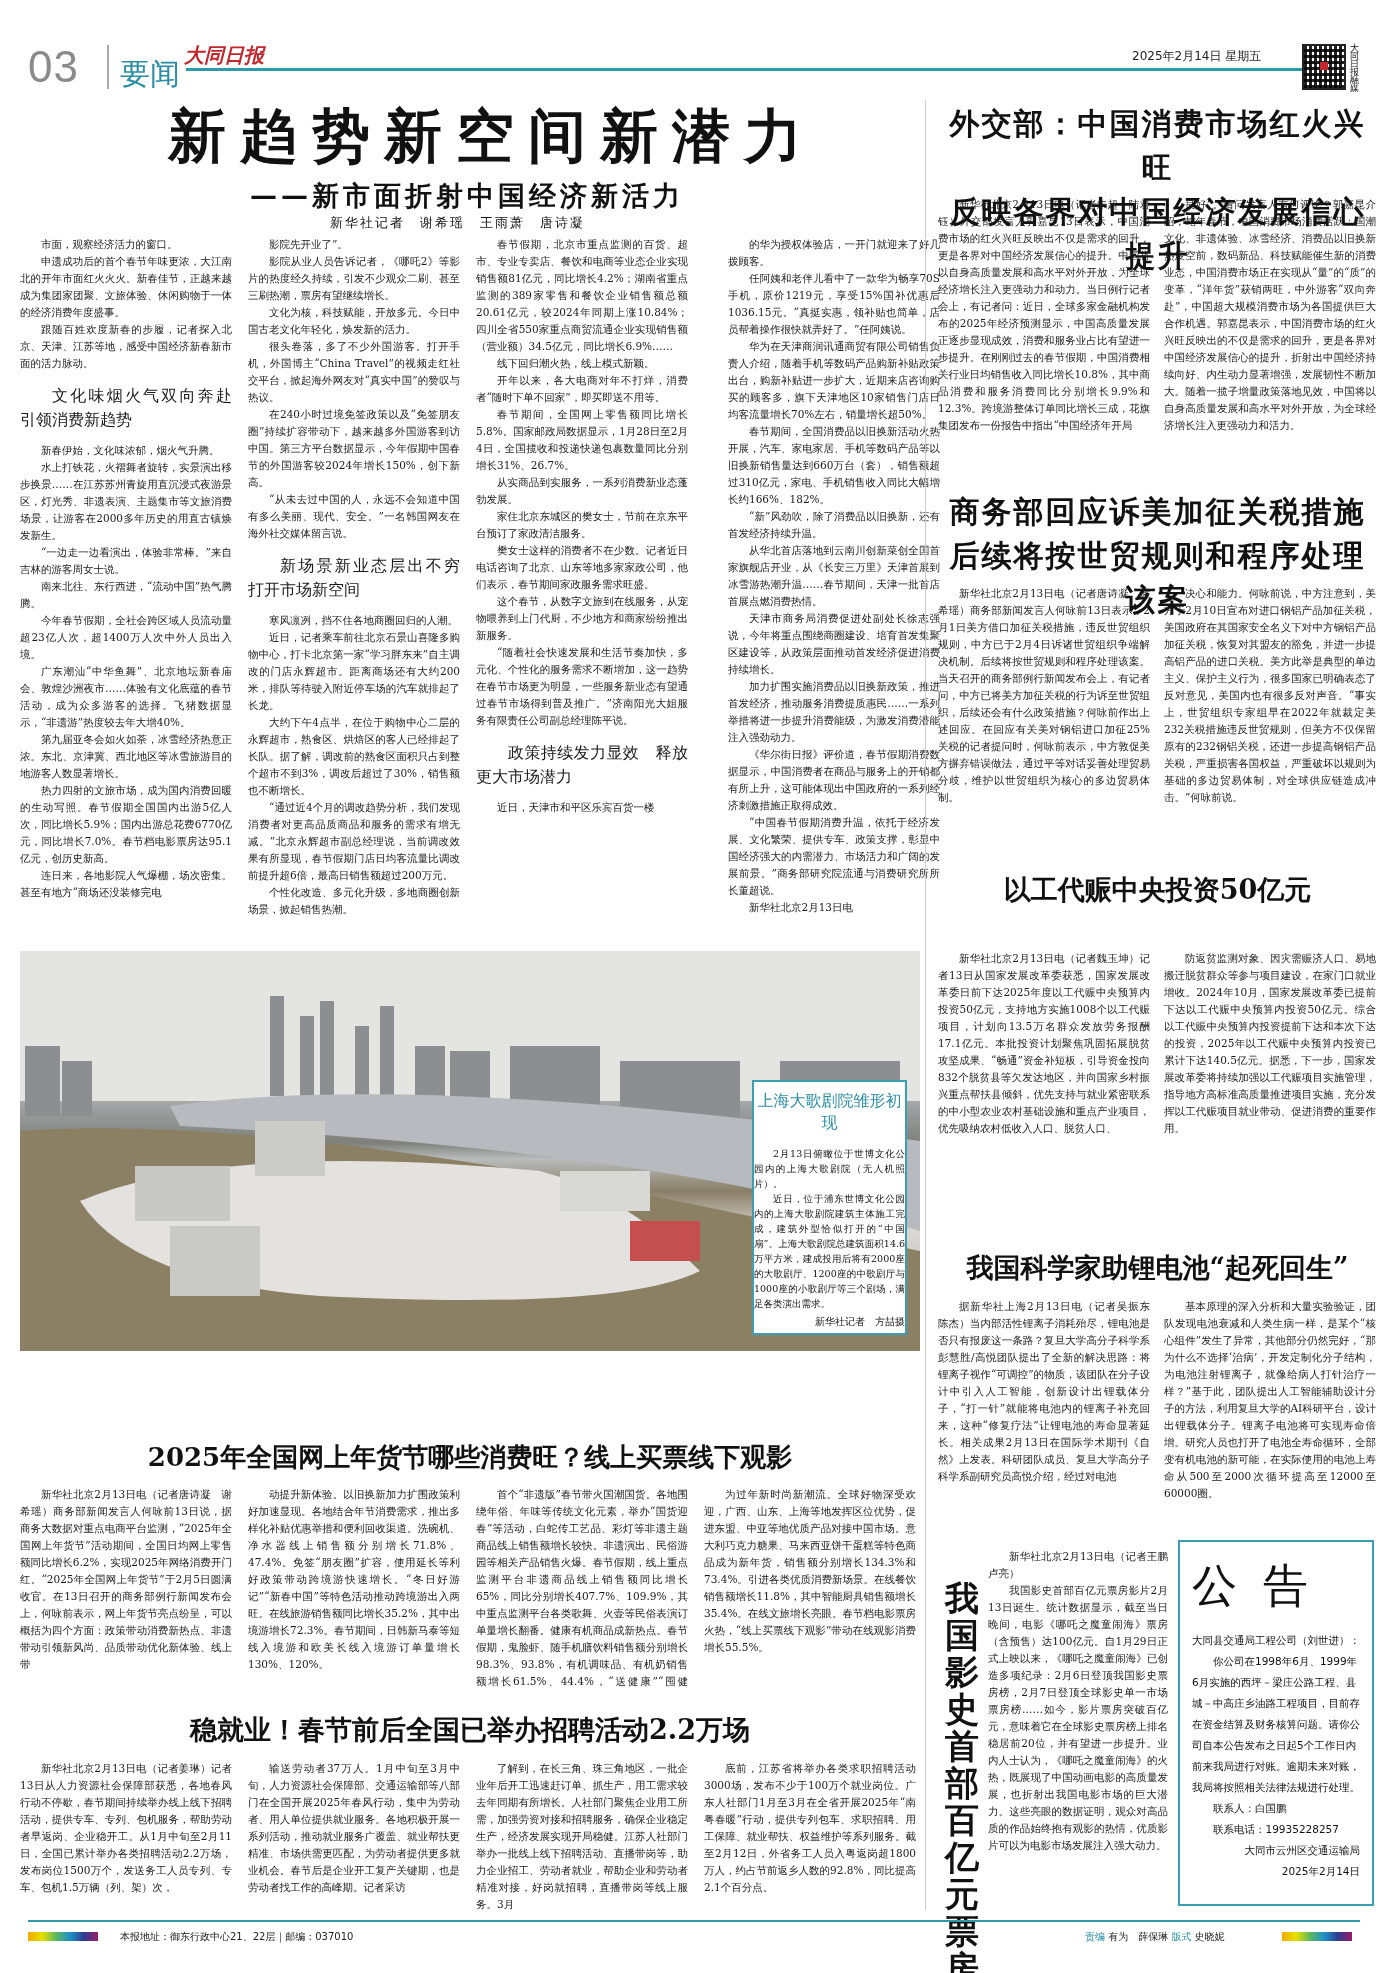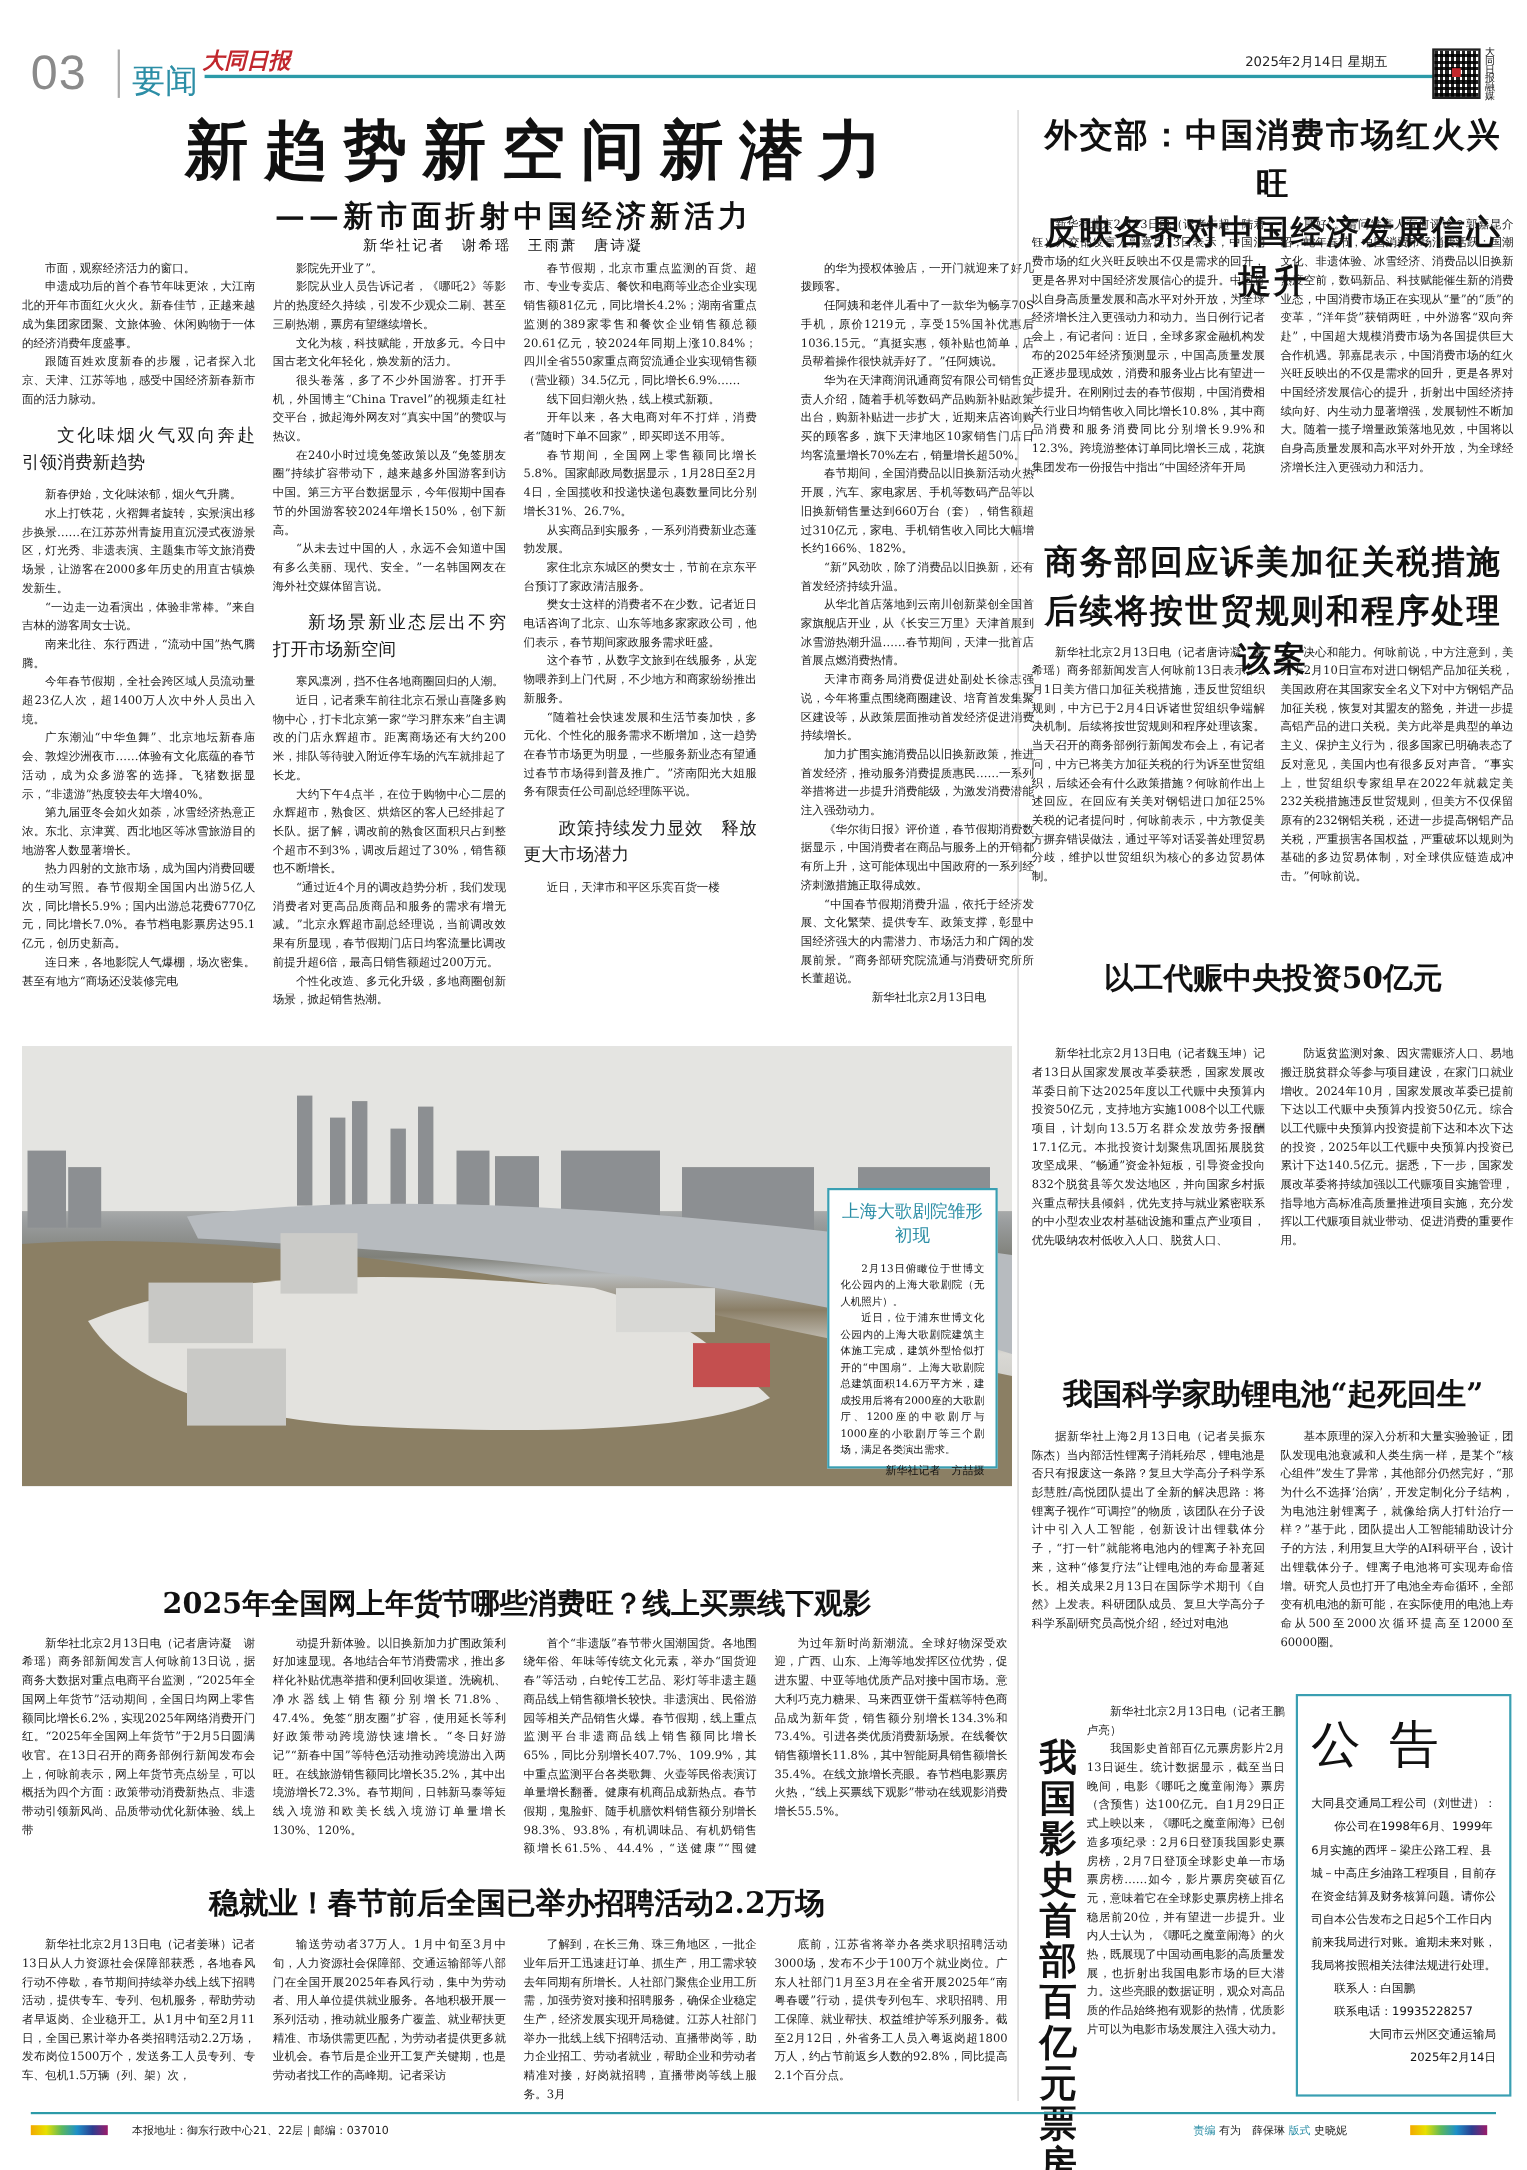--- a/index.html
+++ b/index.html
@@ -23,21 +23,21 @@
 
   .col { font-size: 10.5px; line-height: 17px; text-align: justify; color: #1a1a1a; overflow: hidden; }
   .col p { text-indent: 2em; }
   .subhead { font-family: "DejaVu Sans", sans-serif; font-size: 16px; line-height: 24px; margin: 12px 0 10px; text-indent: 2em; }
 
   .h-right { font-weight: bold; font-size: 30px; line-height: 44px; letter-spacing: 2px; text-align: center; }
   .h-mid { font-weight: bold; font-size: 27px; line-height: 40px; text-align: center; }
 
   .photo { left: 20px; top: 951px; width: 900px; height: 400px; overflow: hidden;
     background: linear-gradient(180deg,#e6e6e3 0%,#dadad6 28%,#9a9d9e 40%,#7f8079 48%,#b9bcbd 52%,#8a7e66 60%,#d9d8d4 70%,#c2c1bb 85%,#6d6a55 100%); }
-  .caption-box { left: 752px; top: 1080px; width: 155px; height: 255px; background: #fff; border: 2px solid #3a9fb2; padding: 8px 10px; }
+  .caption-box { left: 752px; top: 1080px; width: 155px; height: 255px; background: #fff; border: 2px solid #3a9fb2; padding: 8px 0; }
   .caption-title { font-family: "DejaVu Sans", sans-serif; color: #2c8ea6; font-size: 16px; line-height: 22px; text-align: center; margin-bottom: 12px; }
   .caption-text { font-size: 9.5px; line-height: 15px; text-indent: 2em; text-align: justify; }
   .caption-credit { font-size: 10px; text-align: right; margin-top: 4px; font-family: "DejaVu Sans", sans-serif; }
 
   .notice { left: 1178px; top: 1540px; width: 196px; height: 366px; border: 2px solid #3a9fb2; padding: 10px 12px; }
   .notice-title { font-family: Liberation Serif, serif; font-size: 45px; letter-spacing: 26px; text-align: left; margin: 4px 0 14px; }
   .notice-body { font-family: "DejaVu Sans", sans-serif; font-size: 10.5px; line-height: 21px; }
 
   .vertical-head { left: 940px; top: 1580px; width: 44px; font-weight: bold; font-size: 34px; line-height: 37px; text-align: center; }
 
@@ -113,21 +113,21 @@
   <p>的华为授权体验店，一开门就迎来了好几拨顾客。</p>
   <p>任阿姨和老伴儿看中了一款华为畅享70S手机，原价1219元，享受15%国补优惠后1036.15元。“真挺实惠，领补贴也简单，店员帮着操作很快就弄好了。”任阿姨说。</p>
   <p>华为在天津商润讯通商贸有限公司销售负责人介绍，随着手机等数码产品购新补贴政策出台，购新补贴进一步扩大，近期来店咨询购买的顾客多，旗下天津地区10家销售门店日均客流量增长70%左右，销量增长超50%。</p>
   <p>春节期间，全国消费品以旧换新活动火热开展，汽车、家电家居、手机等数码产品等以旧换新销售量达到660万台（套），销售额超过310亿元，家电、手机销售收入同比大幅增长约166%、182%。</p>
   <p>“新”风劲吹，除了消费品以旧换新，还有首发经济持续升温。</p>
   <p>从华北首店落地到云南川创新菜创全国首家旗舰店开业，从《长安三万里》天津首展到冰雪游热潮升温……春节期间，天津一批首店首展点燃消费热情。</p>
   <p>天津市商务局消费促进处副处长徐志强说，今年将重点围绕商圈建设、培育首发集聚区建设等，从政策层面推动首发经济促进消费持续增长。</p>
   <p>加力扩围实施消费品以旧换新政策，推进首发经济，推动服务消费提质惠民……一系列举措将进一步提升消费能级，为激发消费潜能注入强劲动力。</p>
   <p>《华尔街日报》评价道，春节假期消费数据显示，中国消费者在商品与服务上的开销都有所上升，这可能体现出中国政府的一系列经济刺激措施正取得成效。</p>
   <p>“中国春节假期消费升温，依托于经济发展、文化繁荣、提供专车、政策支撑，彰显中国经济强大的内需潜力、市场活力和广阔的发展前景。”商务部研究院流通与消费研究所所长董超说。</p>
-  <p style="text-align:center">新华社北京2月13日电</p>
+  <p style="text-align:left">新华社北京2月13日电</p>
 </div>
 
 <div class="abs divider-v" style="left:925px;top:100px;height:1810px;"></div>
 
 <div class="abs h-right" style="left:935px;top:102px;width:445px;">
   <div>外交部：中国消费市场红火兴旺</div>
   <div>反映各界对中国经济发展信心提升</div>
 </div>
 <div class="abs col" style="left:938px;top:196px;width:212px;height:262px;">
     <p>新华社北京2月13日电（记者朱超　陆君钰）外交部发言人郭嘉昆13日表示，中国消费市场的红火兴旺反映出不仅是需求的回升，更是各界对中国经济发展信心的提升。中国将以自身高质量发展和高水平对外开放，为全球经济增长注入更强动力和动力。当日例行记者会上，有记者问：近日，全球多家金融机构发布的2025年经济预测显示，中国高质量发展正逐步显现成效，消费和服务业占比有望进一步提升。在刚刚过去的春节假期，中国消费相关行业日均销售收入同比增长10.8%，其中商品消费和服务消费同比分别增长9.9%和12.3%。跨境游整体订单同比增长三成，花旗集团发布一份报告中指出“中国经济年开局</p>

